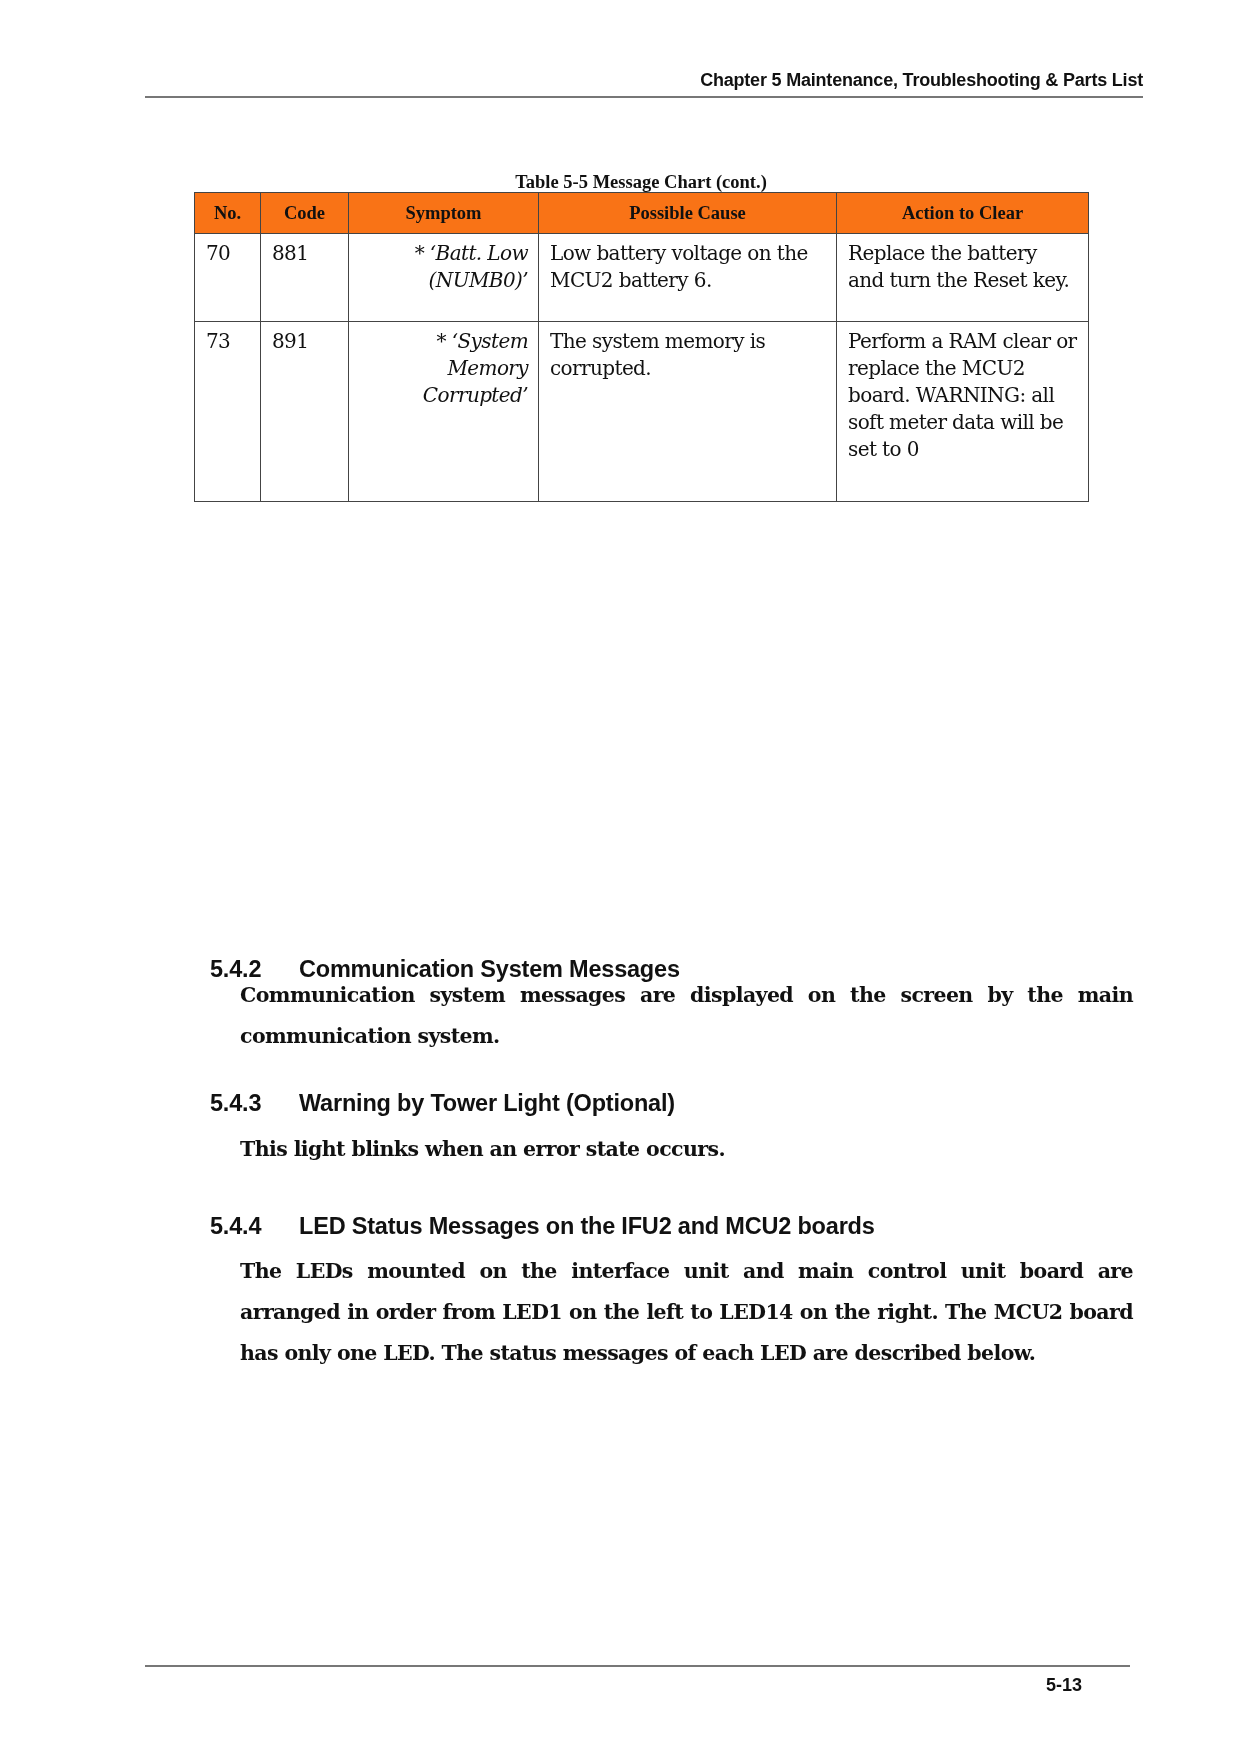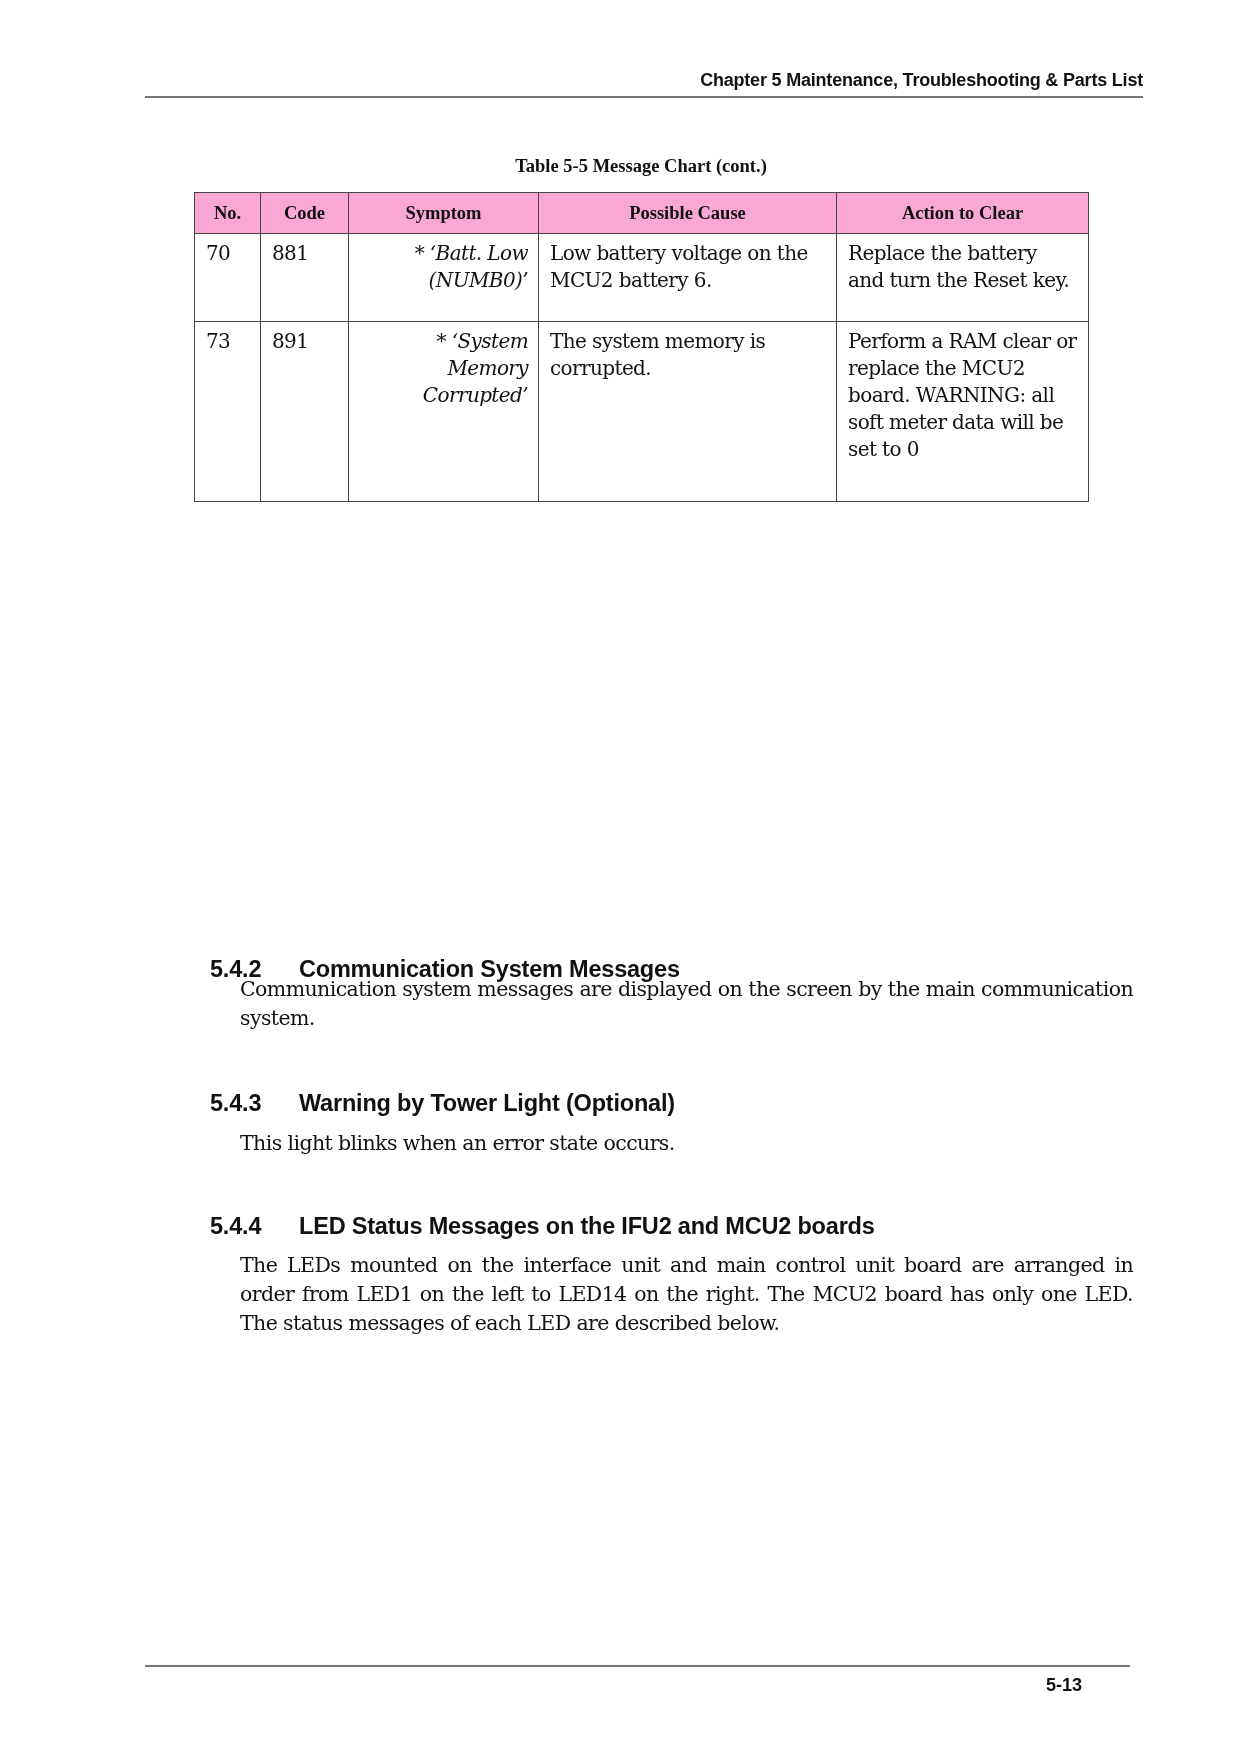--- a/index.html
+++ b/index.html
@@ -29,21 +29,21 @@
     position: absolute;
     left: 145px;
     top: 96px;
     width: 998px;
     height: 0;
     border-top: 2px solid #777777;
   }
   .table-caption {
     position: absolute;
     left: 194px;
-    top: 156px;
+    top: 172px;
     width: 894px;
     text-align: center;
     font-family: "Liberation Serif", serif;
     font-weight: bold;
     font-size: 18.5px;
   }
   table.msg-table {
     position: absolute;
     left: 194px;
     top: 192px;
@@ -52,21 +52,21 @@
     font-family: "DejaVu Serif", serif;
     font-size: 20px;
     line-height: 27px;
     table-layout: fixed;
   }
   table.msg-table th, table.msg-table td {
     border: 1.5px solid #444444;
     vertical-align: top;
   }
   table.msg-table th {
-    background: #f9a8d4;
+    background: #f97316;
     font-family: "Liberation Serif", serif;
     font-weight: bold;
     font-size: 18.5px;
     text-align: center;
     height: 40px;
     vertical-align: middle;
     padding: 0;
   }
   table.msg-table td {
     padding: 6px 10px 8px 11px;
@@ -91,23 +91,24 @@
   .section-heading .num {
     display: inline-block;
     width: 89px;
   }
   .section-body {
     position: absolute;
     left: 240px;
     width: 893px;
     font-family: "DejaVu Serif", serif;
     font-size: 20.5px;
-    line-height: 29px;
+    line-height: 41px;
     text-align: justify;
     letter-spacing: -0.6px;
+    font-weight: bold;
   }
   .footer-rule {
     position: absolute;
     left: 145px;
     top: 1665px;
     width: 985px;
     height: 0;
     border-top: 2px solid #777777;
   }
   .page-number {

